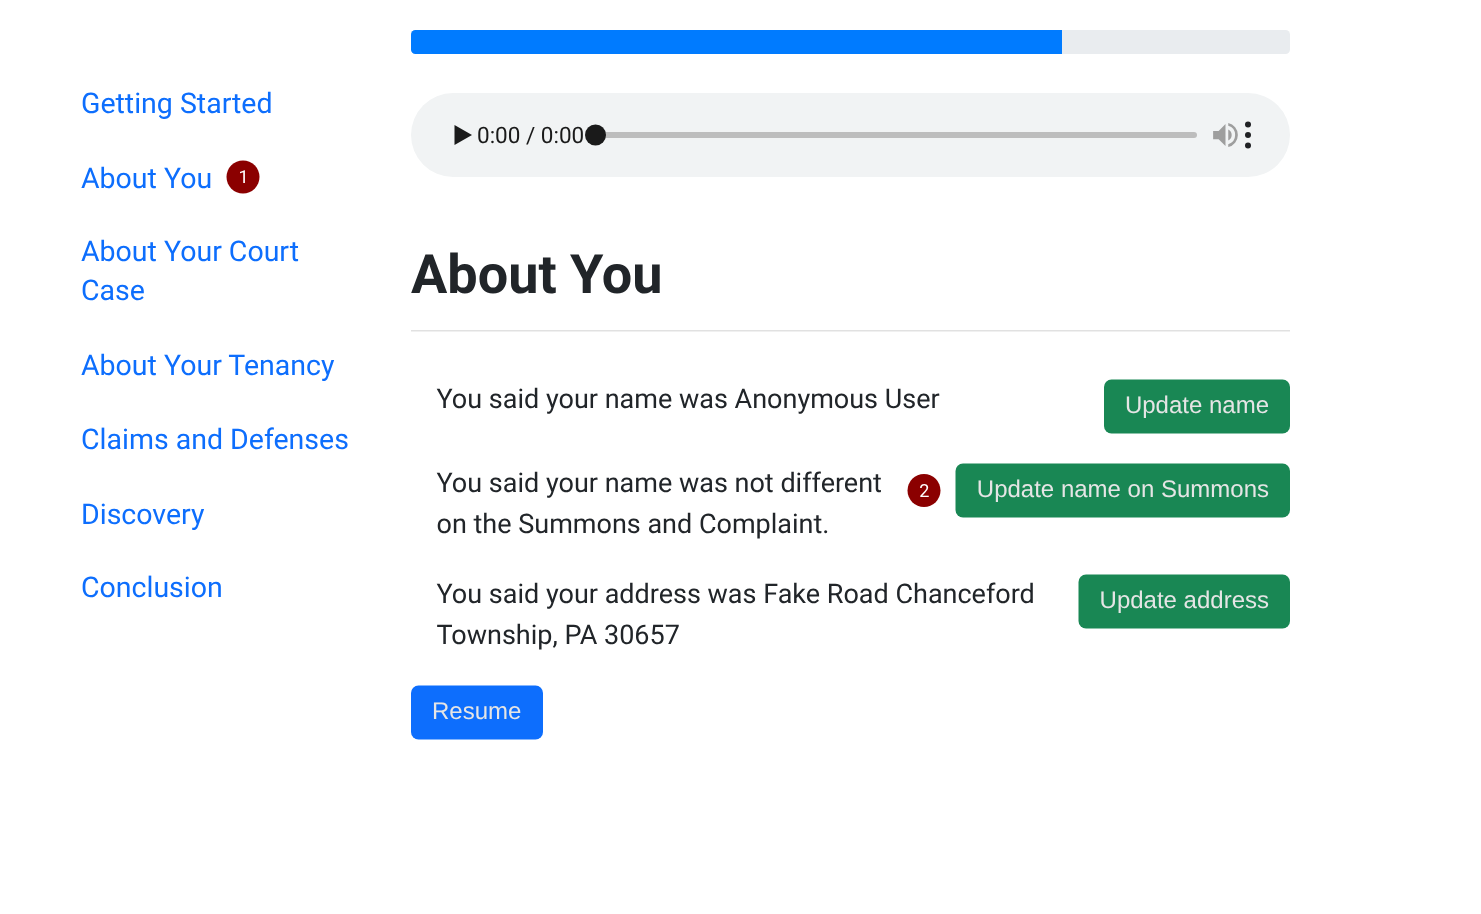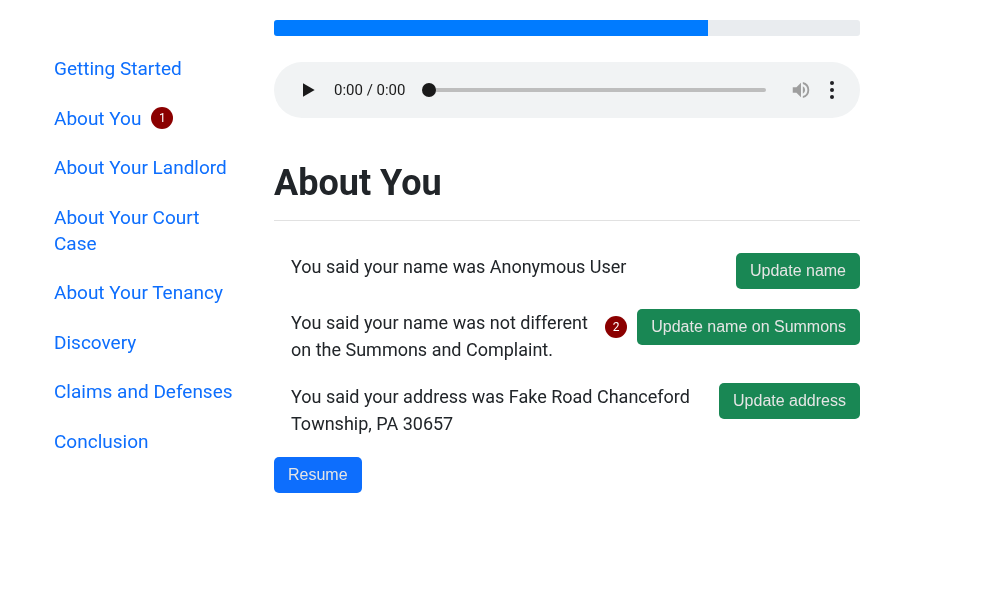--- a/index.html
+++ b/index.html
@@ -48,21 +48,20 @@
     background: #007bff;
   }
   .audio-player {
     width: 100%;
     height: 56px;
     background: #f1f3f4;
     border-radius: 28px;
     display: flex;
     align-items: center;
     padding: 0 24px;
-    gap: 16px;
     color: #1a1a1a;
     margin-bottom: 44px;
   }
   .play-btn {
     cursor: pointer;
     display: inline-flex;
     align-items: center;
     justify-content: center;
   }
   .play-btn svg { width: 20px; height: 20px; }
@@ -156,33 +155,30 @@
 
   <nav class="sidebar">
     <div class="nav-item">
       <span class="nav-label">Getting Started</span>
     </div>
     <div class="nav-item">
       <span class="nav-label">About You</span>
       <span class="annot-badge">1</span>
     </div>
     <div class="nav-item">
-      <span class="nav-label">About Your Landlord</span>
-    </div>
-    <div class="nav-item">
       <span class="nav-label">About Your Court Case</span>
     </div>
     <div class="nav-item">
       <span class="nav-label">About Your Tenancy</span>
     </div>
     <div class="nav-item">
+      <span class="nav-label">Claims and Defenses</span>
+    </div>
+    <div class="nav-item">
       <span class="nav-label">Discovery</span>
-    </div>
-    <div class="nav-item">
-      <span class="nav-label">Claims and Defenses</span>
     </div>
     <div class="nav-item">
       <span class="nav-label">Conclusion</span>
     </div>
   </nav>
 
   <main class="main">
 
     <div class="progress-track">
       <div class="progress-fill" style="width:74%"></div>

